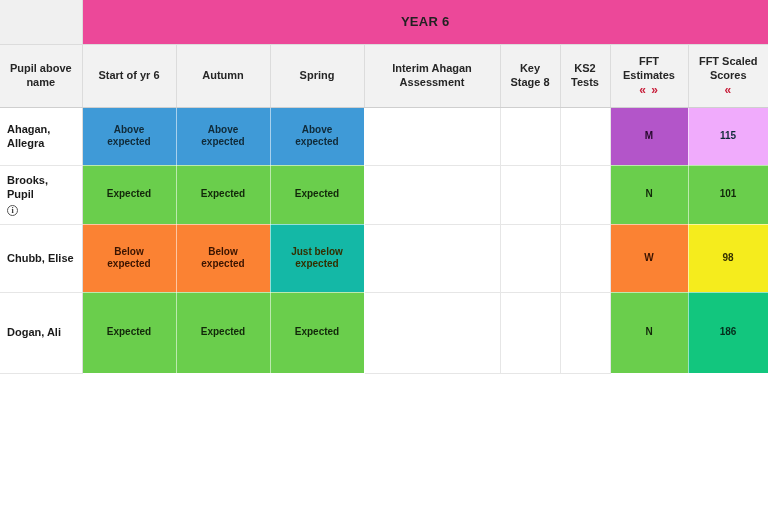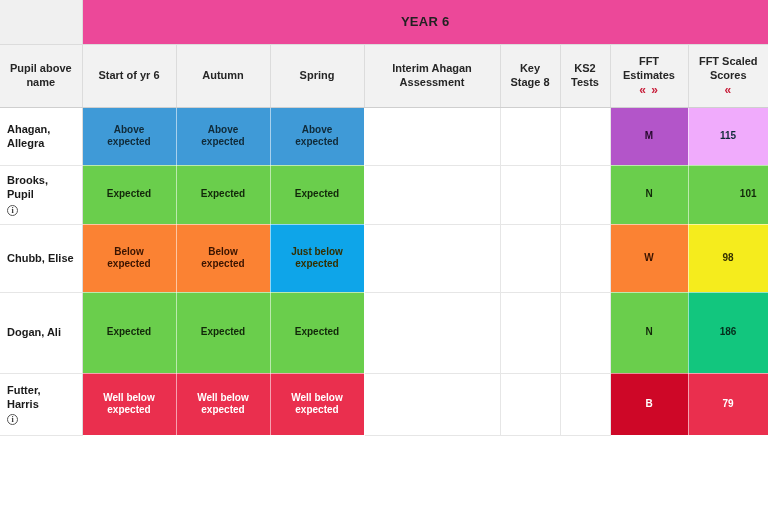--- a/index.html
+++ b/index.html
@@ -163,54 +163,43 @@
         </tr>
         <tr class="row-2">
           <td class="name"><span class="nm">Brooks, Pupil</span><span class="info-icon">i</span></td>
           <td class="cell" style="background: rgb(106, 206, 76); color: rgb(18, 40, 10);">Expected</td>
           <td class="cell" style="background: rgb(106, 206, 76); color: rgb(18, 40, 10);">Expected</td>
           <td class="cell" style="background: rgb(106, 206, 76); color: rgb(18, 40, 10);">Expected</td>
           <td class="cell empty" style="background: rgb(255, 255, 255); color: rgb(26, 26, 26);"></td>
           <td class="cell empty" style="background: rgb(255, 255, 255); color: rgb(26, 26, 26);"></td>
           <td class="cell empty" style="background: rgb(255, 255, 255); color: rgb(26, 26, 26);"></td>
           <td class="cell" style="background: rgb(106, 206, 76); color: rgb(18, 40, 10);">N</td>
-          <td class="cell" style="background: rgb(106, 206, 76); color: rgb(18, 40, 10); text-align: right;">101</td>
+          <td class="cell" style="background: rgb(106, 206, 76); color: rgb(18, 40, 10);">101</td>
         </tr>
         <tr class="row-3">
           <td class="name">
             <span class="nm">Chubb, Elise</span>
           </td>
           <td class="cell" style="background: rgb(251, 130, 51); color: rgb(58, 20, 0);">Below expected</td>
           <td class="cell" style="background: rgb(251, 130, 51); color: rgb(58, 20, 0);">Below expected</td>
-          <td class="cell" style="background: #0ea5e9; color: rgb(51, 47, 0);">Just below expected</td>
+          <td class="cell" style="background: #14b8a6; color: rgb(51, 47, 0);">Just below expected</td>
           <td class="cell empty" style="background: rgb(255, 255, 255); color: rgb(26, 26, 26);"></td>
           <td class="cell empty" style="background: rgb(255, 255, 255); color: rgb(26, 26, 26);"></td>
           <td class="cell empty" style="background: rgb(255, 255, 255); color: rgb(26, 26, 26);"></td>
           <td class="cell" style="background: rgb(251, 130, 51); color: rgb(58, 20, 0);">W</td>
           <td class="cell" style="background: rgb(245, 236, 29); color: rgb(51, 47, 0);">98</td>
         </tr>
         <tr class="row-5">
           <td class="name">
             <span class="nm">Dogan, Ali</span>
           </td>
           <td class="cell" style="background: rgb(106, 206, 76); color: rgb(18, 40, 10);">Expected</td>
           <td class="cell" style="background: rgb(106, 206, 76); color: rgb(18, 40, 10);">Expected</td>
           <td class="cell" style="background: rgb(106, 206, 76); color: rgb(18, 40, 10);">Expected</td>
           <td class="cell empty" style="background: rgb(255, 255, 255); color: rgb(26, 26, 26);"></td>
           <td class="cell empty" style="background: rgb(255, 255, 255); color: rgb(26, 26, 26);"></td>
           <td class="cell empty" style="background: rgb(255, 255, 255); color: rgb(26, 26, 26);"></td>
           <td class="cell" style="background: rgb(106, 206, 76); color: rgb(18, 40, 10);">N</td>
           <td class="cell" style="background: rgb(18, 198, 126); color: rgb(5, 45, 28);">186</td>
         </tr>
-        <tr class="row-6">
-          <td class="name"><span class="nm">Futter, Harris</span><span class="info-icon">i</span></td>
-          <td class="cell" style="background: rgb(234, 47, 78); color: rgb(255, 255, 255);">Well below expected</td>
-          <td class="cell" style="background: rgb(234, 47, 78); color: rgb(255, 255, 255);">Well below expected</td>
-          <td class="cell" style="background: rgb(234, 47, 78); color: rgb(255, 255, 255);">Well below expected</td>
-          <td class="cell empty" style="background: rgb(255, 255, 255); color: rgb(26, 26, 26);"></td>
-          <td class="cell empty" style="background: rgb(255, 255, 255); color: rgb(26, 26, 26);"></td>
-          <td class="cell empty" style="background: rgb(255, 255, 255); color: rgb(26, 26, 26);"></td>
-          <td class="cell" style="background: rgb(206, 7, 39); color: rgb(255, 255, 255);">B</td>
-          <td class="cell" style="background: rgb(234, 47, 78); color: rgb(255, 255, 255);">79</td>
-        </tr>
       </tbody>
   </table>
 </div>
 
 </body></html>

